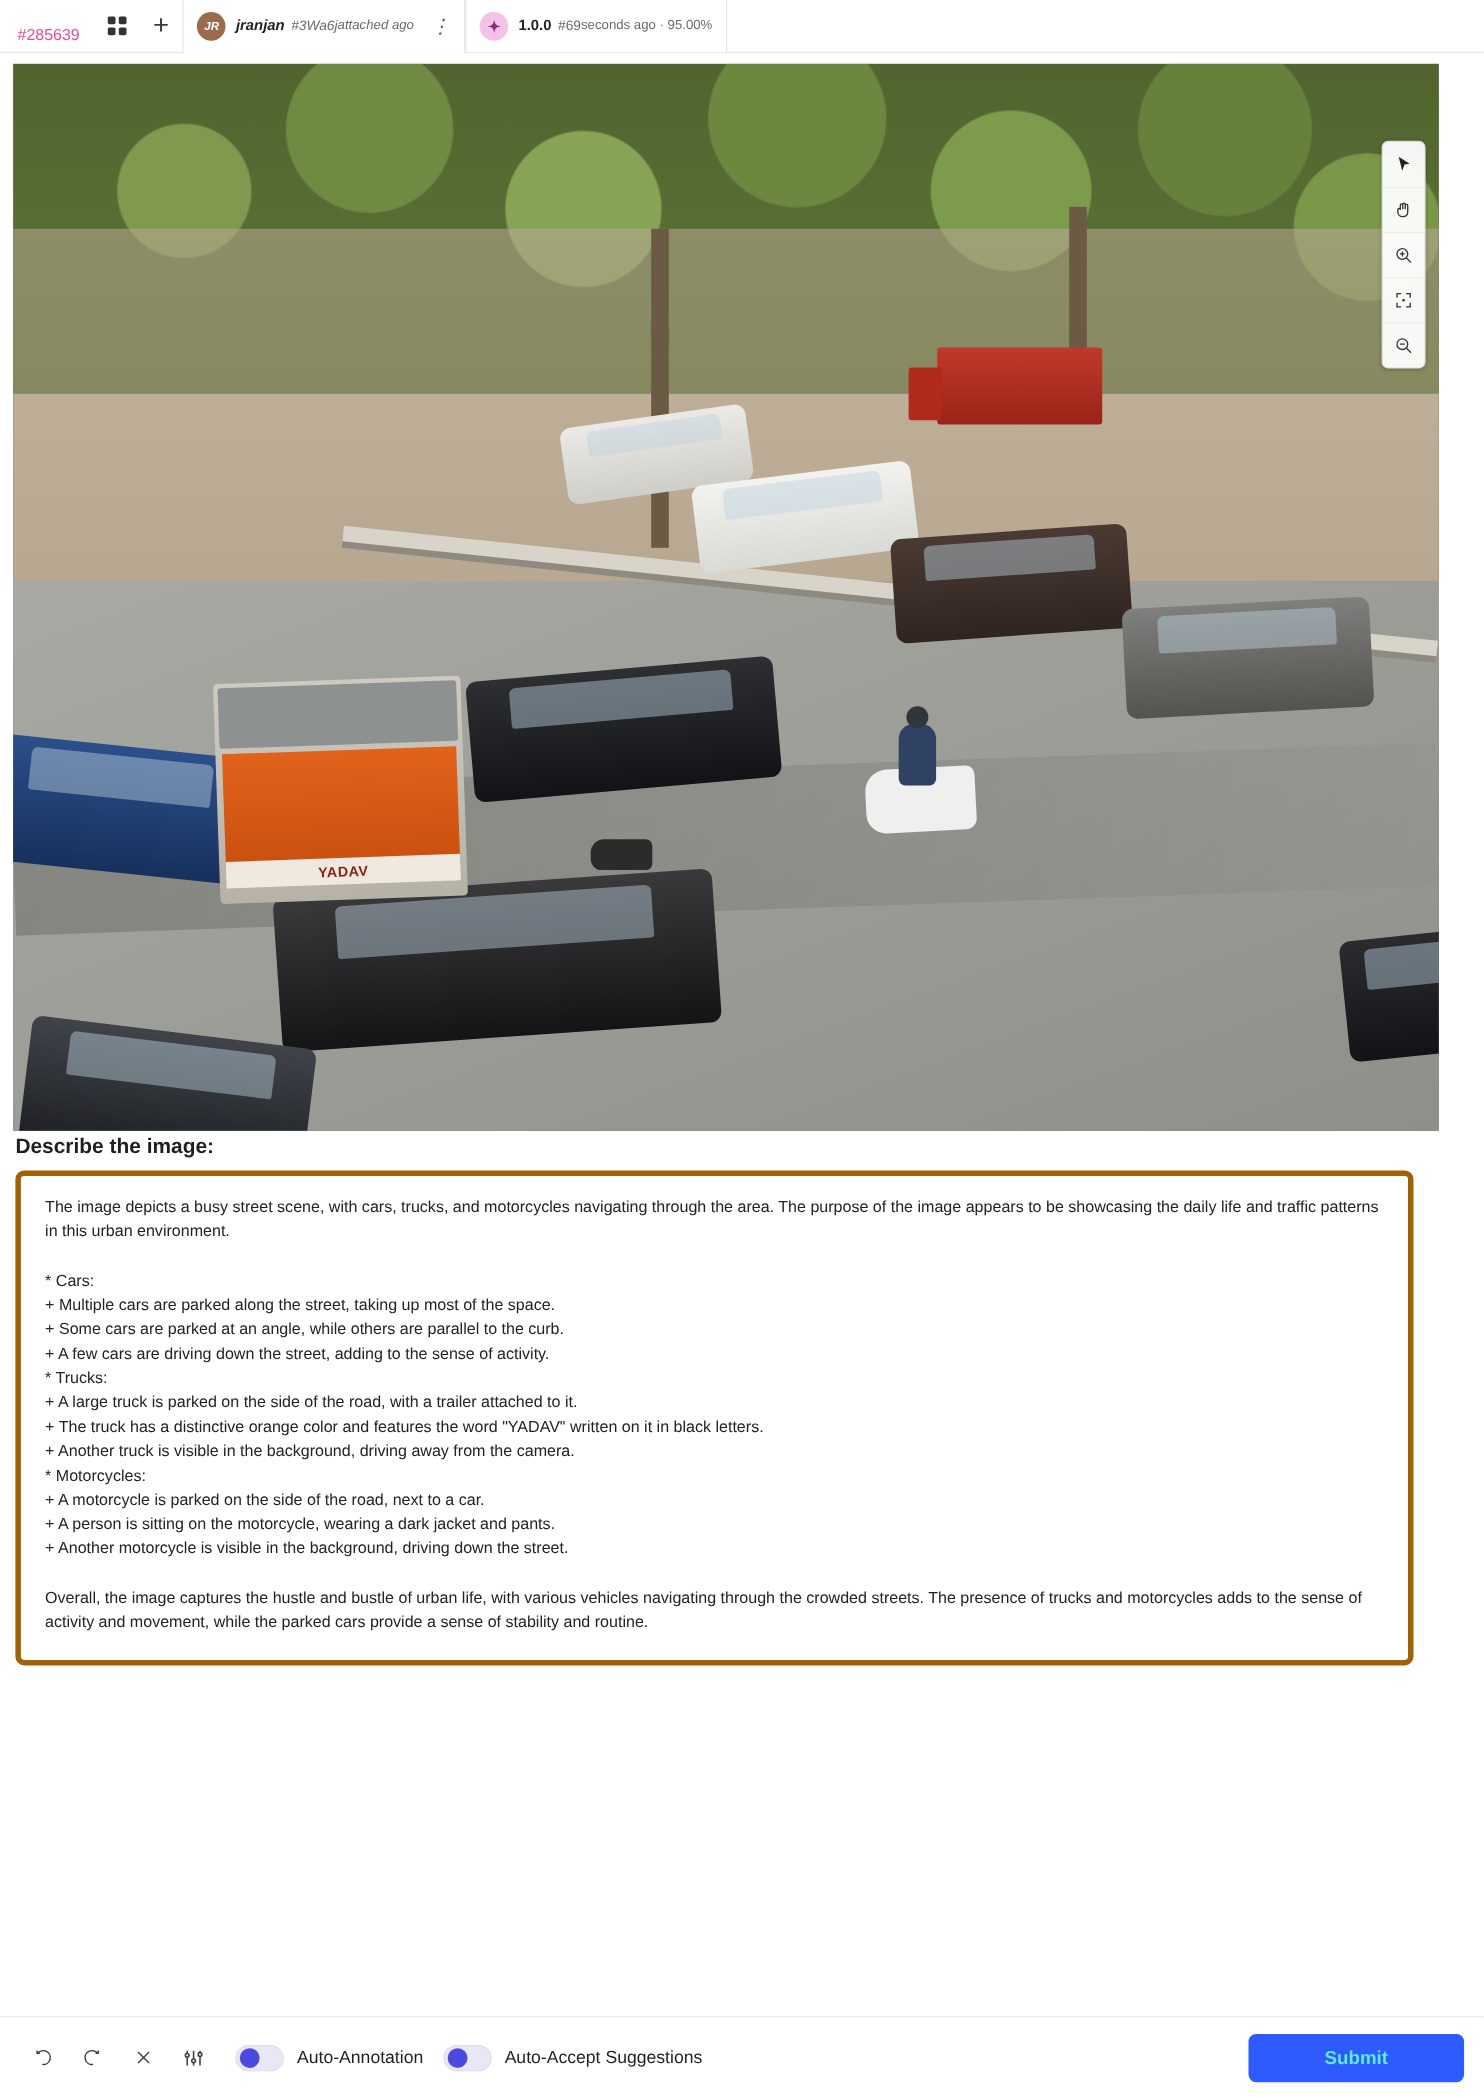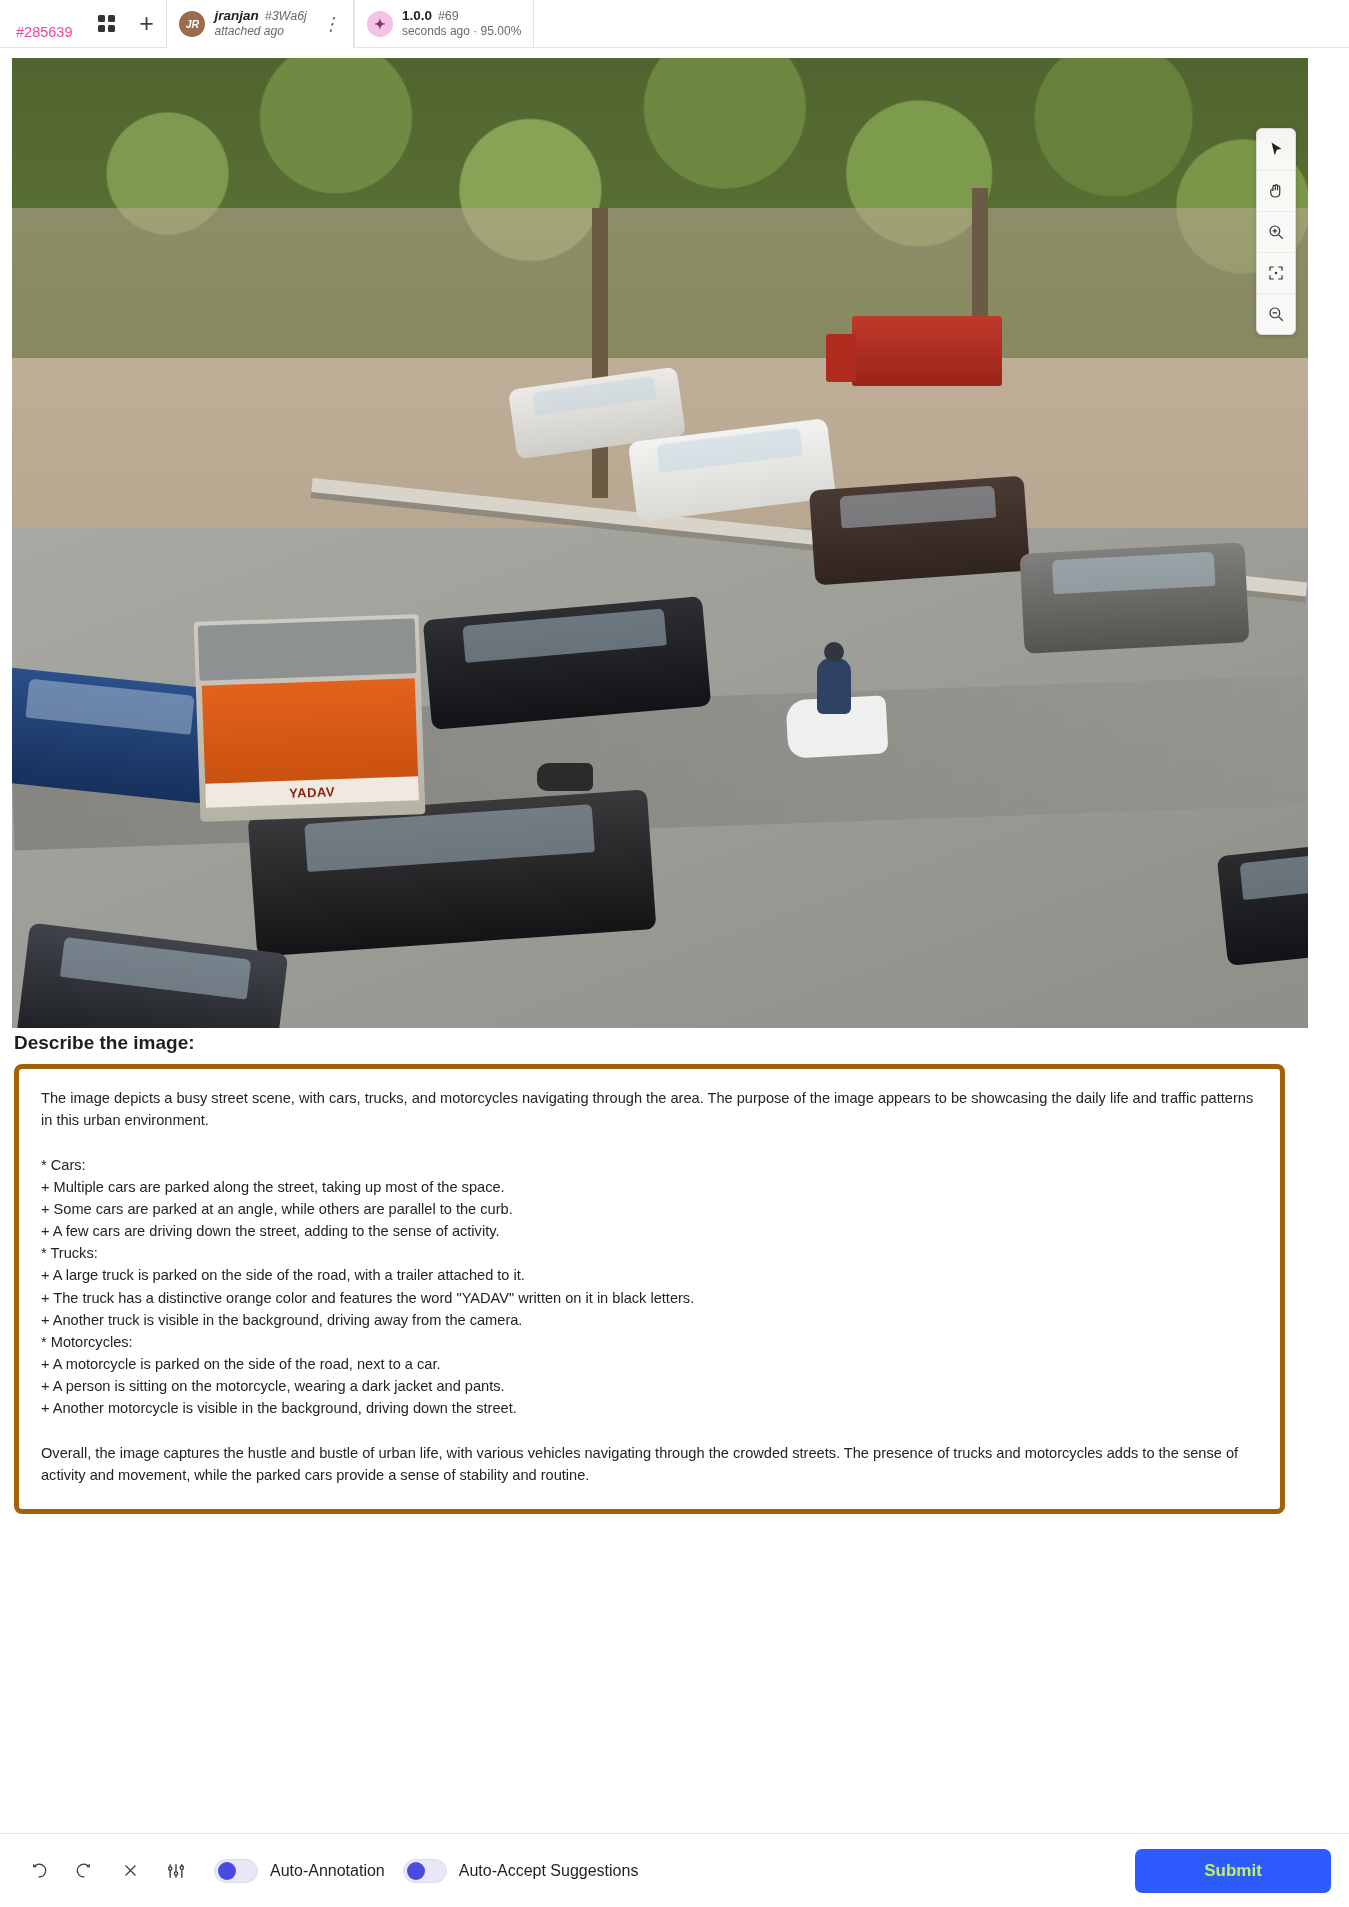--- a/index.html
+++ b/index.html
@@ -53,21 +53,21 @@
     height: 2px; background: #ffffff;
   }
   .tab .avatar {
     width: 26px; height: 26px; border-radius: 50%;
     background: #9a6b4f; color: #fff;
     font-size: 10.5px; font-weight: bold;
     display: flex; align-items: center; justify-content: center;
     flex: 0 0 auto;
   }
   .tab .avatar.pink { background: #f5c2e7; color: #8a2f70; font-size: 14px; }
-  .tab-text { display: flex; flex-direction: column; line-height: 1.25; }
+  .tab-text { display: flex; flex-direction: row; line-height: 1.25; }
   .tab-line1 { font-size: 13.5px; }
   .tab-line1 .name { font-weight: 600; color: #222; }
   .tab-line1 .hash { color: #6a6a6a; margin-left: 6px; font-size: 12.5px; }
   .tab-line2 { font-size: 12px; color: #6a6a6a; }
   .tab .kebab { font-size: 18px; color: #555; margin-left: 6px; letter-spacing: 1px; }
 
   
   .viewport-wrap { position: relative; padding: 10px 12px 0 12px; }
   .viewport {
     position: relative;
@@ -224,21 +224,21 @@
   .switch .knob {
     position: absolute; left: 3px; top: 2.5px;
     width: 18px; height: 18px; border-radius: 50%;
     background: #4a4ae0;
   }
   .toggle-label { font-size: 16px; color: #1f1f1f; }
   .spacer { flex: 1; }
   .submit-btn {
     width: 196px; height: 44px;
     background: #2d5bff;
-    color: #bef264;
+    color: #5eead4;
     border: none; border-radius: 7px;
     font-size: 17px; font-weight: 600;
     cursor: pointer;
     font-family: "Liberation Sans", sans-serif;
   }
 </style>
 </head>
 <body>
 
 <div class="topbar">

